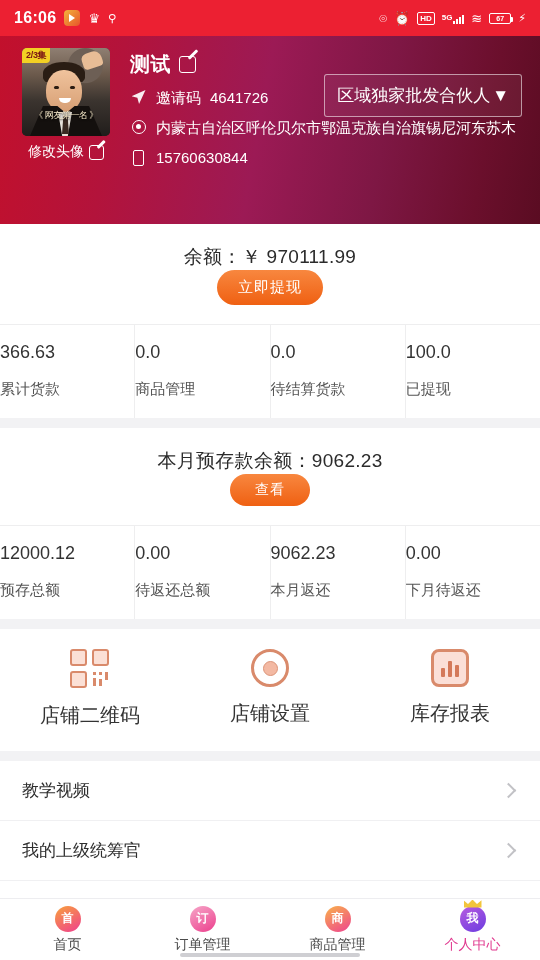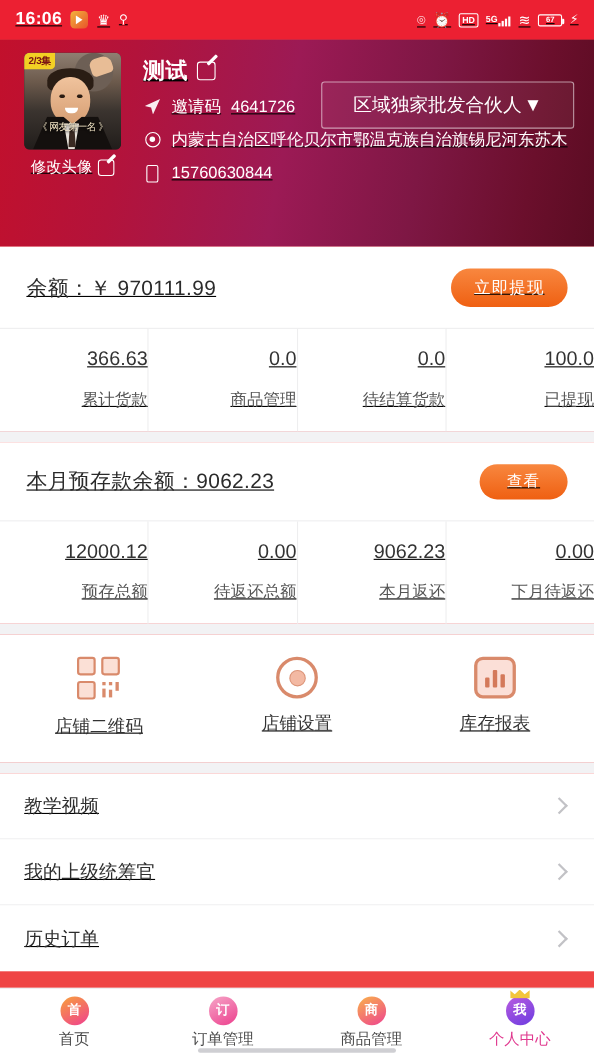--- a/index.html
+++ b/index.html
@@ -1,21 +1,21 @@
 <!DOCTYPE html>
 <html><head>
 <meta charset="utf-8">
 <style>
   * { margin:0; padding:0; box-sizing:border-box; }
   html, body {
     width:540px; height:960px;
     font-family:"Liberation Sans","DejaVu Sans",sans-serif;
     background:#f2f2f4; overflow:hidden;
   }
-  #app { position:relative; width:540px; height:960px; background:#ef4444;text-decoration:underline; }
+  #app { position:relative; width:540px; height:960px; background:#eab308; }
 
   
   .statusbar{
     height:36px; width:100%;
     background:#ec2032;
     display:flex; align-items:center; justify-content:space-between;
     padding:0 14px; color:#fff;
   }
   .sb-left{ display:flex; align-items:center; gap:8px; }
   .sb-right{ display:flex; align-items:center; gap:7px; }
@@ -152,53 +152,54 @@
   .ic-pin:after{
     content:""; position:absolute; left:3.2px; top:3.2px;
     width:5px;height:5px;border-radius:50%;background:#fff;
   }
   .ic-phone{
     width:11px;height:16px;border:1.5px solid #fff;border-radius:2px;
   }
   .role-badge{
     position:absolute; right:18px; top:38px;
     border:1px solid rgba(255,255,255,.55);
-    border-radius:3px; padding:9px 28px;
+    border-radius:3px; padding:9px 12px;
     font-size:17px; color:#fff; display:flex; align-items:center; gap:2px;
     background:rgba(255,255,255,.05);
   }
 
   
   .gap{ height:10px; background:#f2f2f4; }
   .card{ background:#fff; }
   .card-top{
     display:flex; align-items:center; justify-content:space-between;
     padding:20px 24px 19px 24px;
+    flex-direction:column;
   }
   .card-title{ font-size:19px; color:#2b2b2b; font-weight:500; letter-spacing:.3px; }
   .btn-orange{
     background:linear-gradient(180deg,#f8873f,#ef6012);
     color:#fff; border-radius:18px;
     font-size:15px; padding:8px 21px; letter-spacing:1px;
     white-space:nowrap;
   }
   .btn-orange.sm{ font-size:14px; padding:7px 25px; }
   .stats{ display:flex; border-top:1px solid #eeeeef; }
   .stat{
-    flex:1; padding:17px 0 19px; text-align:right;
+    flex:1; padding:17px 0 19px; text-align:left;
     border-right:1px solid #eeeeef;
   }
   .stat:last-child{ border-right:none; }
   .stat .v{ font-size:18px; color:#333; margin-bottom:17px; }
   .stat .l{ font-size:15px; color:#555; }
 
   
   .actions{ background:#fff; display:flex; padding:20px 0 22px; }
   .action{ flex:1; display:flex; flex-direction:column; align-items:center; gap:13px; }
-  .action .lab{ font-size:16px; color:#333; }
+  .action .lab{ font-size:20px; color:#333; }
   .qr{ width:40px;height:40px; position:relative; }
   .qr i{
     position:absolute; box-sizing:border-box;
     border:2.2px solid #d98a6b; border-radius:3px;
     background:#fbe0d6;
   }
   .qr i.a{ left:0; top:0; width:17px;height:17px; }
   .qr i.b{ left:22px; top:0; width:17px;height:17px; }
   .qr i.c{ left:0; top:22px; width:17px;height:17px; }
   .qr u{ position:absolute; background:#d98a6b; display:block; }

